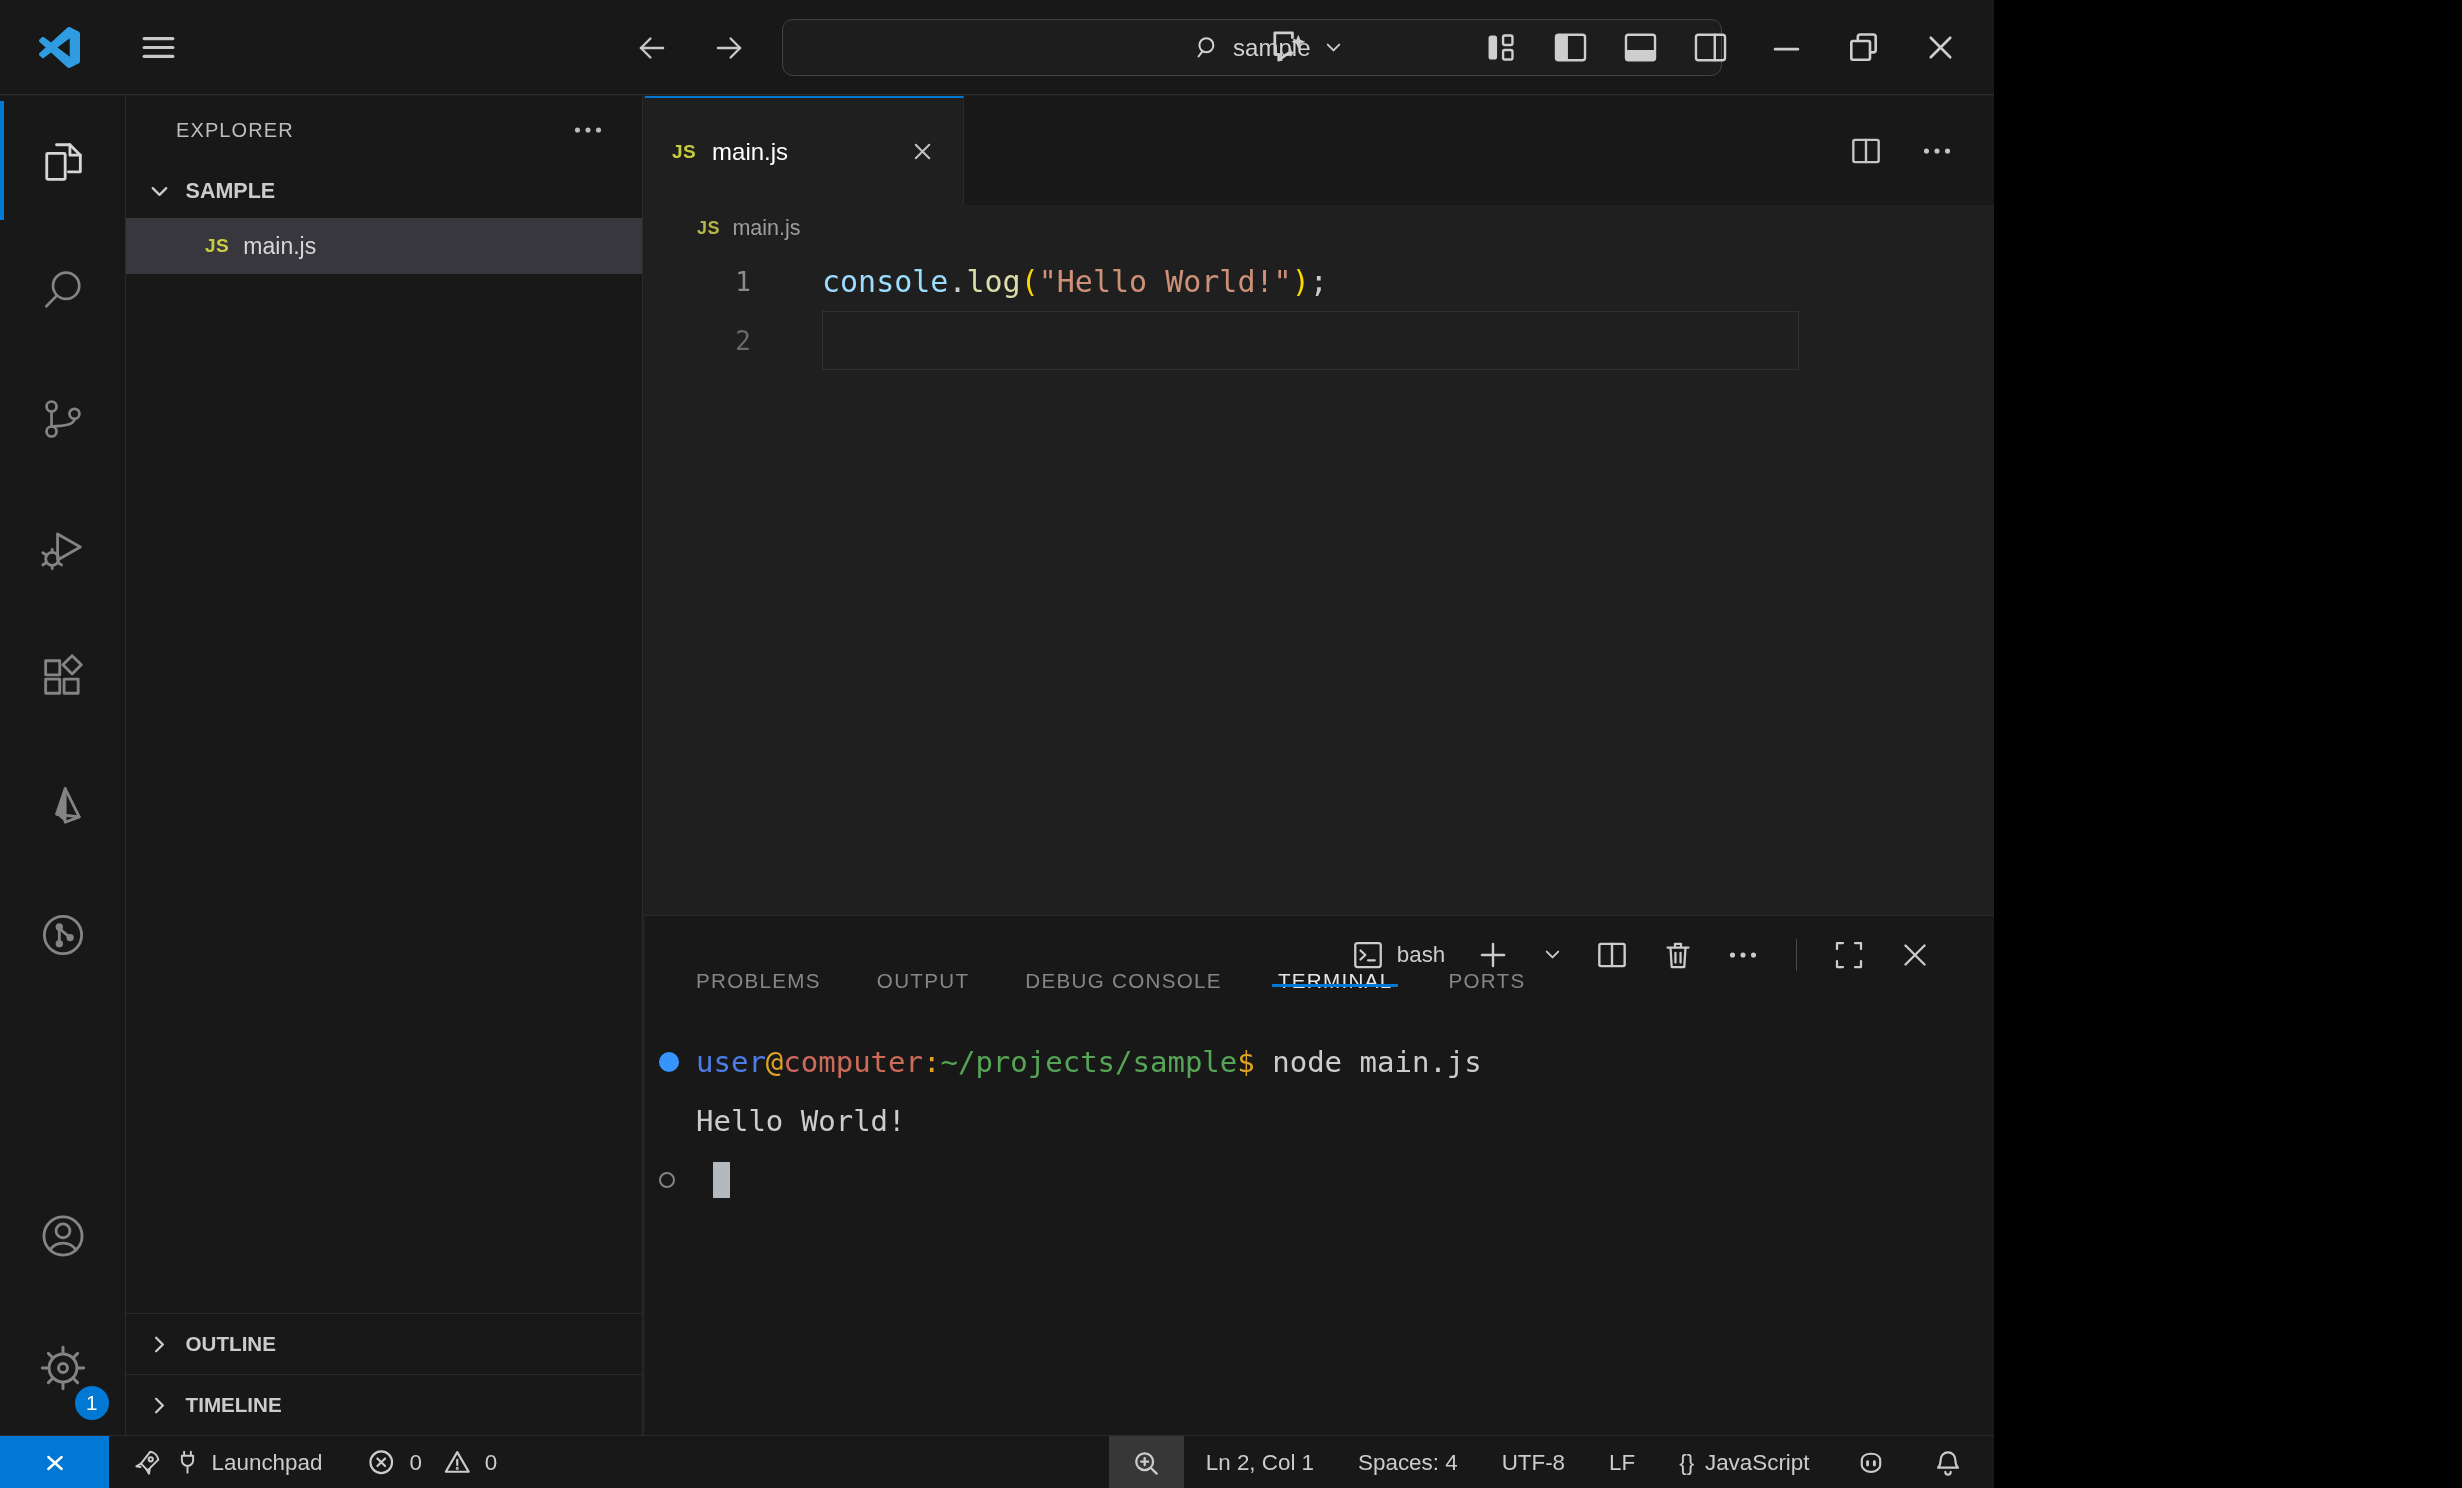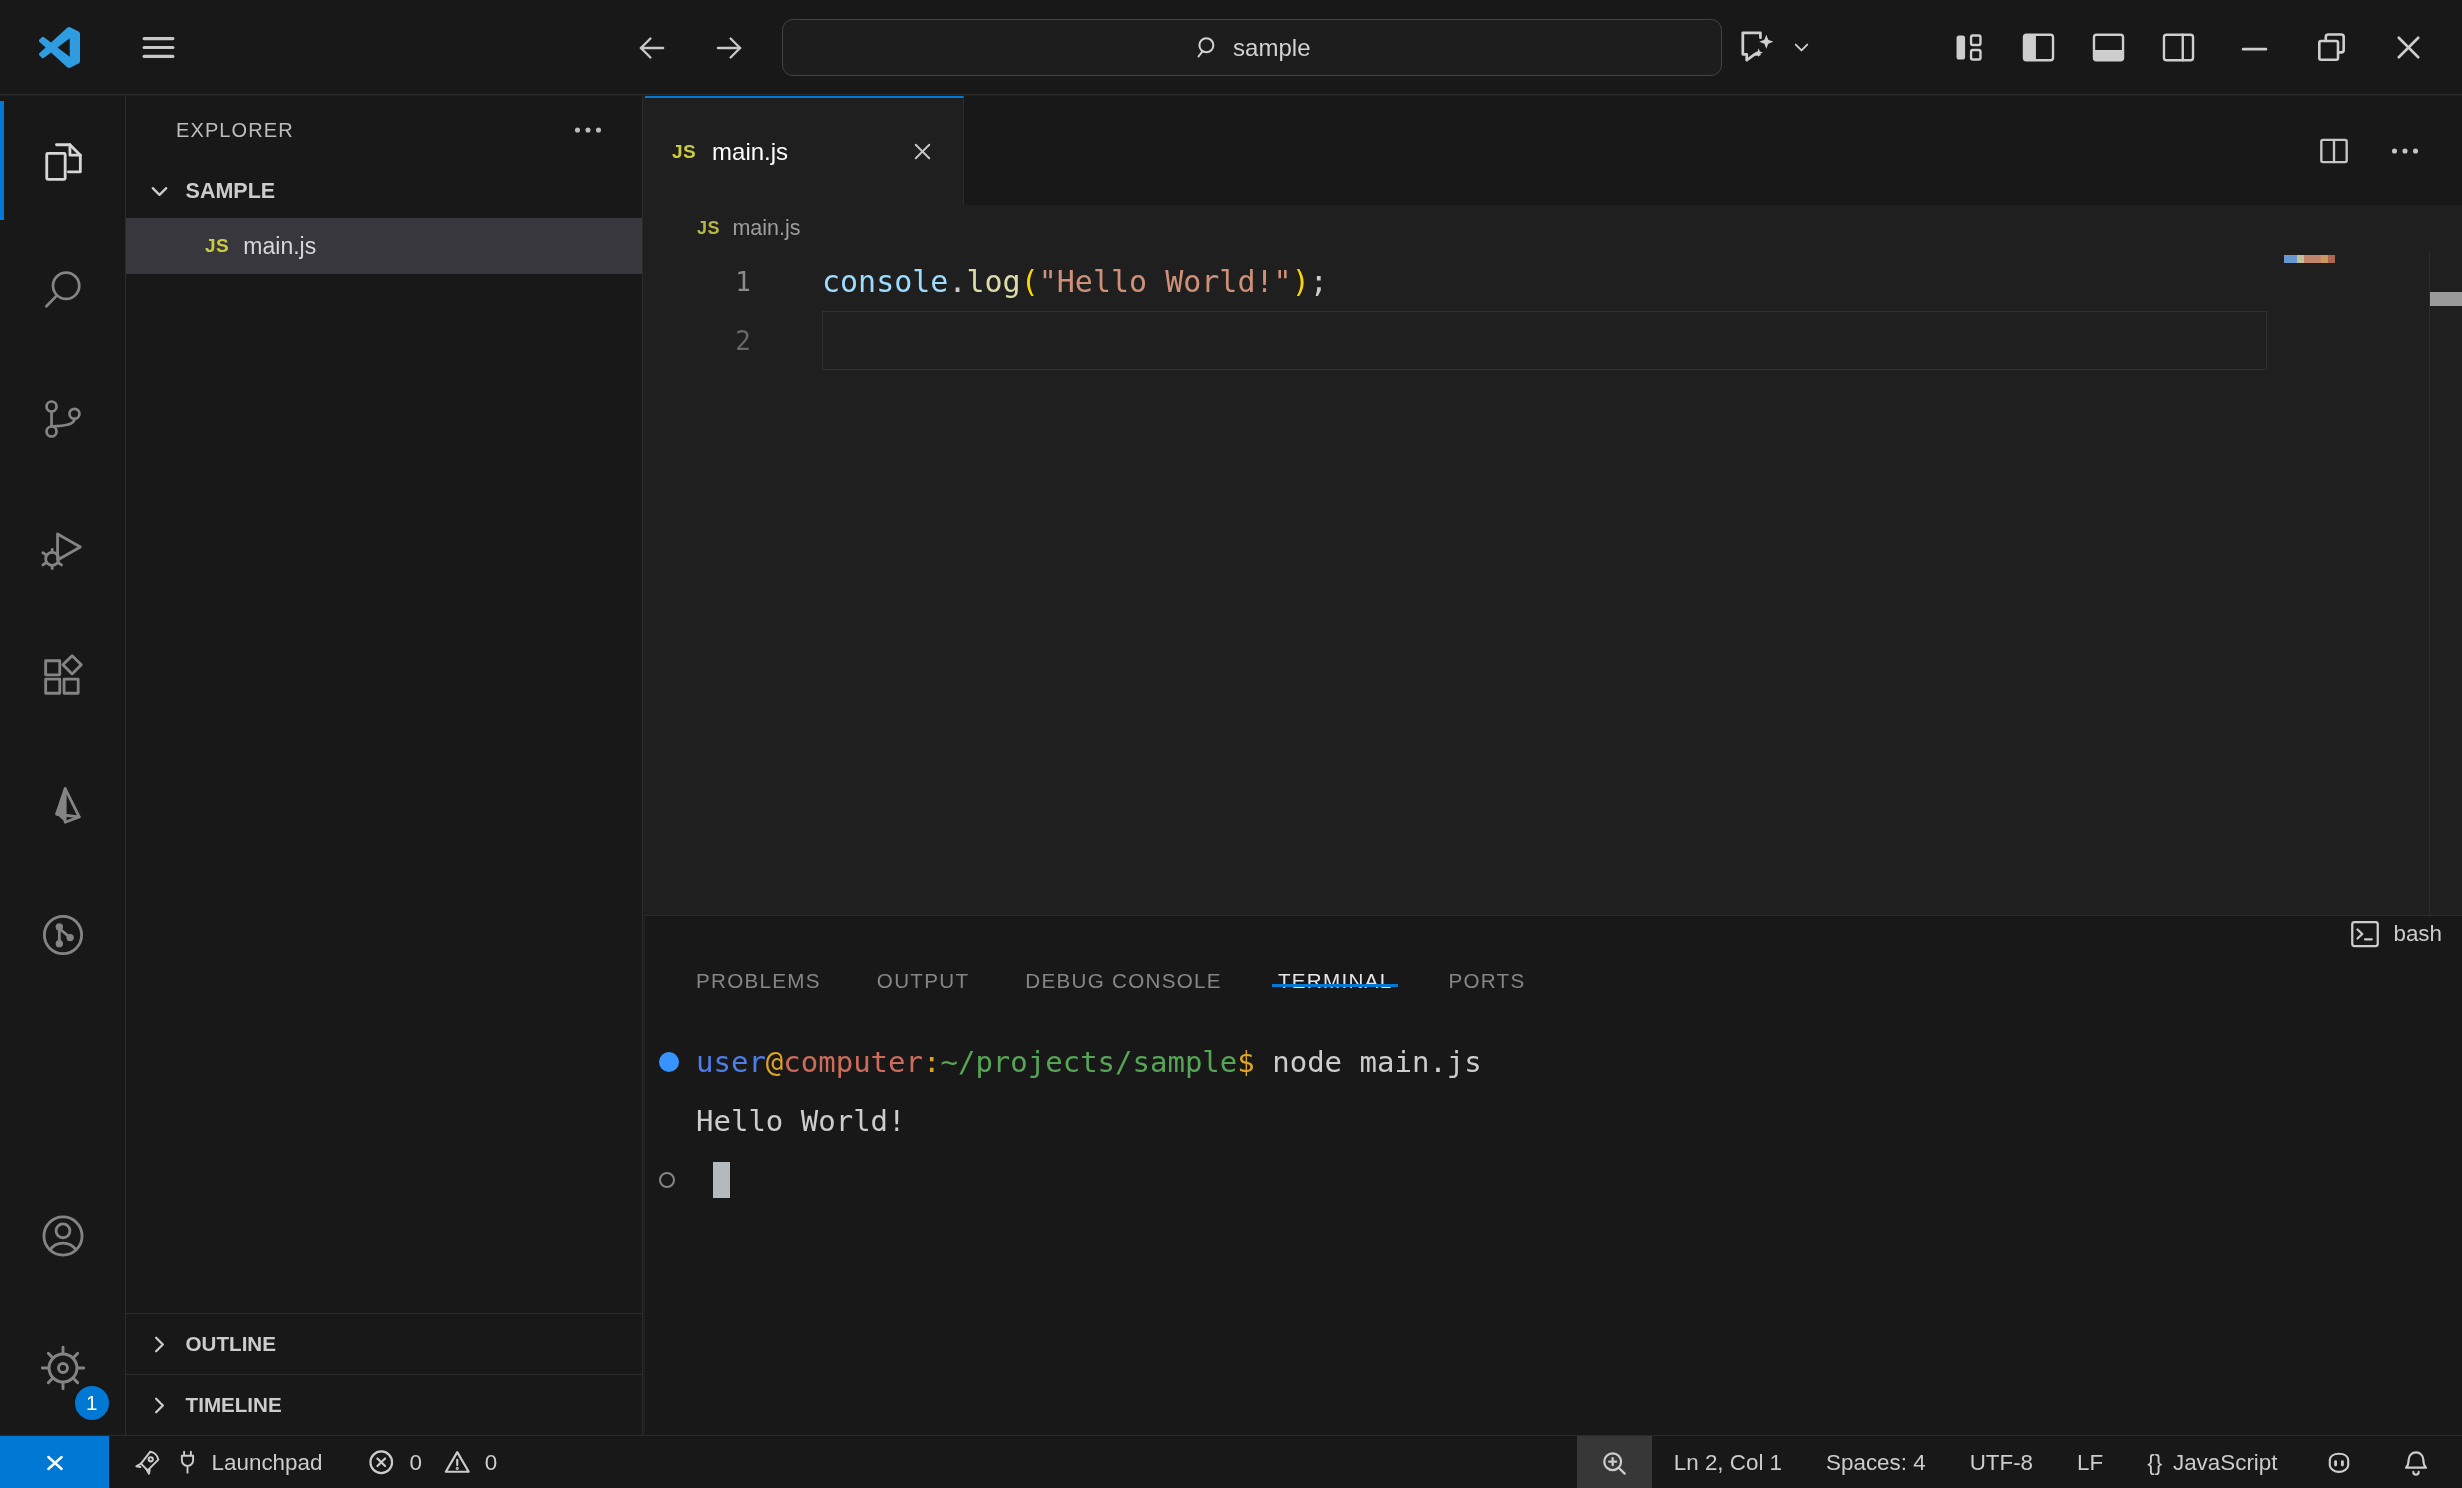--- a/index.html
+++ b/index.html
@@ -1,18 +1,18 @@
 <!DOCTYPE html>
 <html style="font-size:14.3px"><head>
 <meta charset="utf-8">
 <style>
   * { margin:0; padding:0; box-sizing:border-box; }
   html,body { background:#000; }
   .window {
-    position:relative; width:2462px; height:1489px; overflow:hidden;
+    position:relative; width:1994px; height:1489px; overflow:hidden;
     background:#1f1f1f; font-family:"Liberation Sans", sans-serif;
     color:#cccccc; cursor:default; -webkit-user-select:none; user-select:none;
   }
   svg.ic { display:block; fill:none; stroke:currentColor; stroke-width:1.5; stroke-linecap:round; stroke-linejoin:round; }
 
   
   .titlebar { position:absolute; top:0; left:0; right:0; height:95px; background:#181818; border-bottom:0.9px solid #2b2b2b; display:flex; align-items:center; z-index:5; }
   .logo { margin-left:39px; width:41px; height:41px; }
   .menu-btn { margin-left:57px; width:43px; height:43px; color:#c8c8c8; display:flex; align-items:center; justify-content:center; }
   .nav-arrows { position:absolute; left:633px; top:0; height:95px; display:flex; align-items:center; gap:39px; color:#c8c8c8; }
@@ -58,21 +58,21 @@
   .minimap-mark { position:absolute; left:1639px; top:2.7px; width:51px; height:8px; opacity:.95;
     background:linear-gradient(90deg,#6a9fd8 0 26%,#c8c8a0 26% 40%,#c98a6f 40% 72%,#d2a05f 72% 86%,#b46a55 86% 100%); }
   .scroll-col { position:absolute; left:1784px; top:0; bottom:0; right:0; border-left:0.9px solid #2b2b2b; }
   .scroll-thumb { position:absolute; top:40px; left:0; right:0; height:13.5px; background:#9a9a9a; }
 
   .panel { height:520px; background:#181818; border-top:0.9px solid #2b2b2b; position:relative; }
   .panel-tabs { height:77px; display:flex; align-items:flex-end; gap:56px; padding-left:51px; }
   .ptab { position:relative; display:flex; align-items:center; font-size:20.6px; letter-spacing:1.3px; color:#868686; }
   .ptab.active { color:#e7e7e7; }
   .ptab.active::after { content:""; position:absolute; left:-5.4px; right:-5.4px; bottom:6.3px; height:2.7px; background:#0078d4; }
-  .panel-actions { position:absolute; right:0; top:0; height:77px; display:flex; align-items:center; gap:29px; padding-right:20px; color:#cccccc;flex-direction:column; }
+  .panel-actions { position:absolute; right:0; top:0; height:77px; display:flex; align-items:center; gap:29px; padding-right:60px; color:#cccccc; }
   .shell-item { display:flex; align-items:center; gap:10.8px; font-size:22.4px; }
   .vsep { width:0.9px; height:32px; background:#4a4a4a; margin:0 5.4px; }
 
   .term { padding-top:39px; font-family:"DejaVu Sans Mono", monospace; font-size:29px; }
   .t-line { position:relative; height:59px; display:flex; align-items:center; padding-left:51px; white-space:pre; }
   .gutter-dot { position:absolute; left:14.3px; top:50%; transform:translateY(-50%); width:20px; height:20px; border-radius:50%; }
   .gutter-dot.filled { background:#3794ff; }
   .gutter-dot.hollow { width:16px; height:16px; background:transparent; border:2.7px solid #848484; }
   .t-cursor { display:inline-block; width:17px; height:36px; background:#b4b9be; margin-left:17px; }
 

